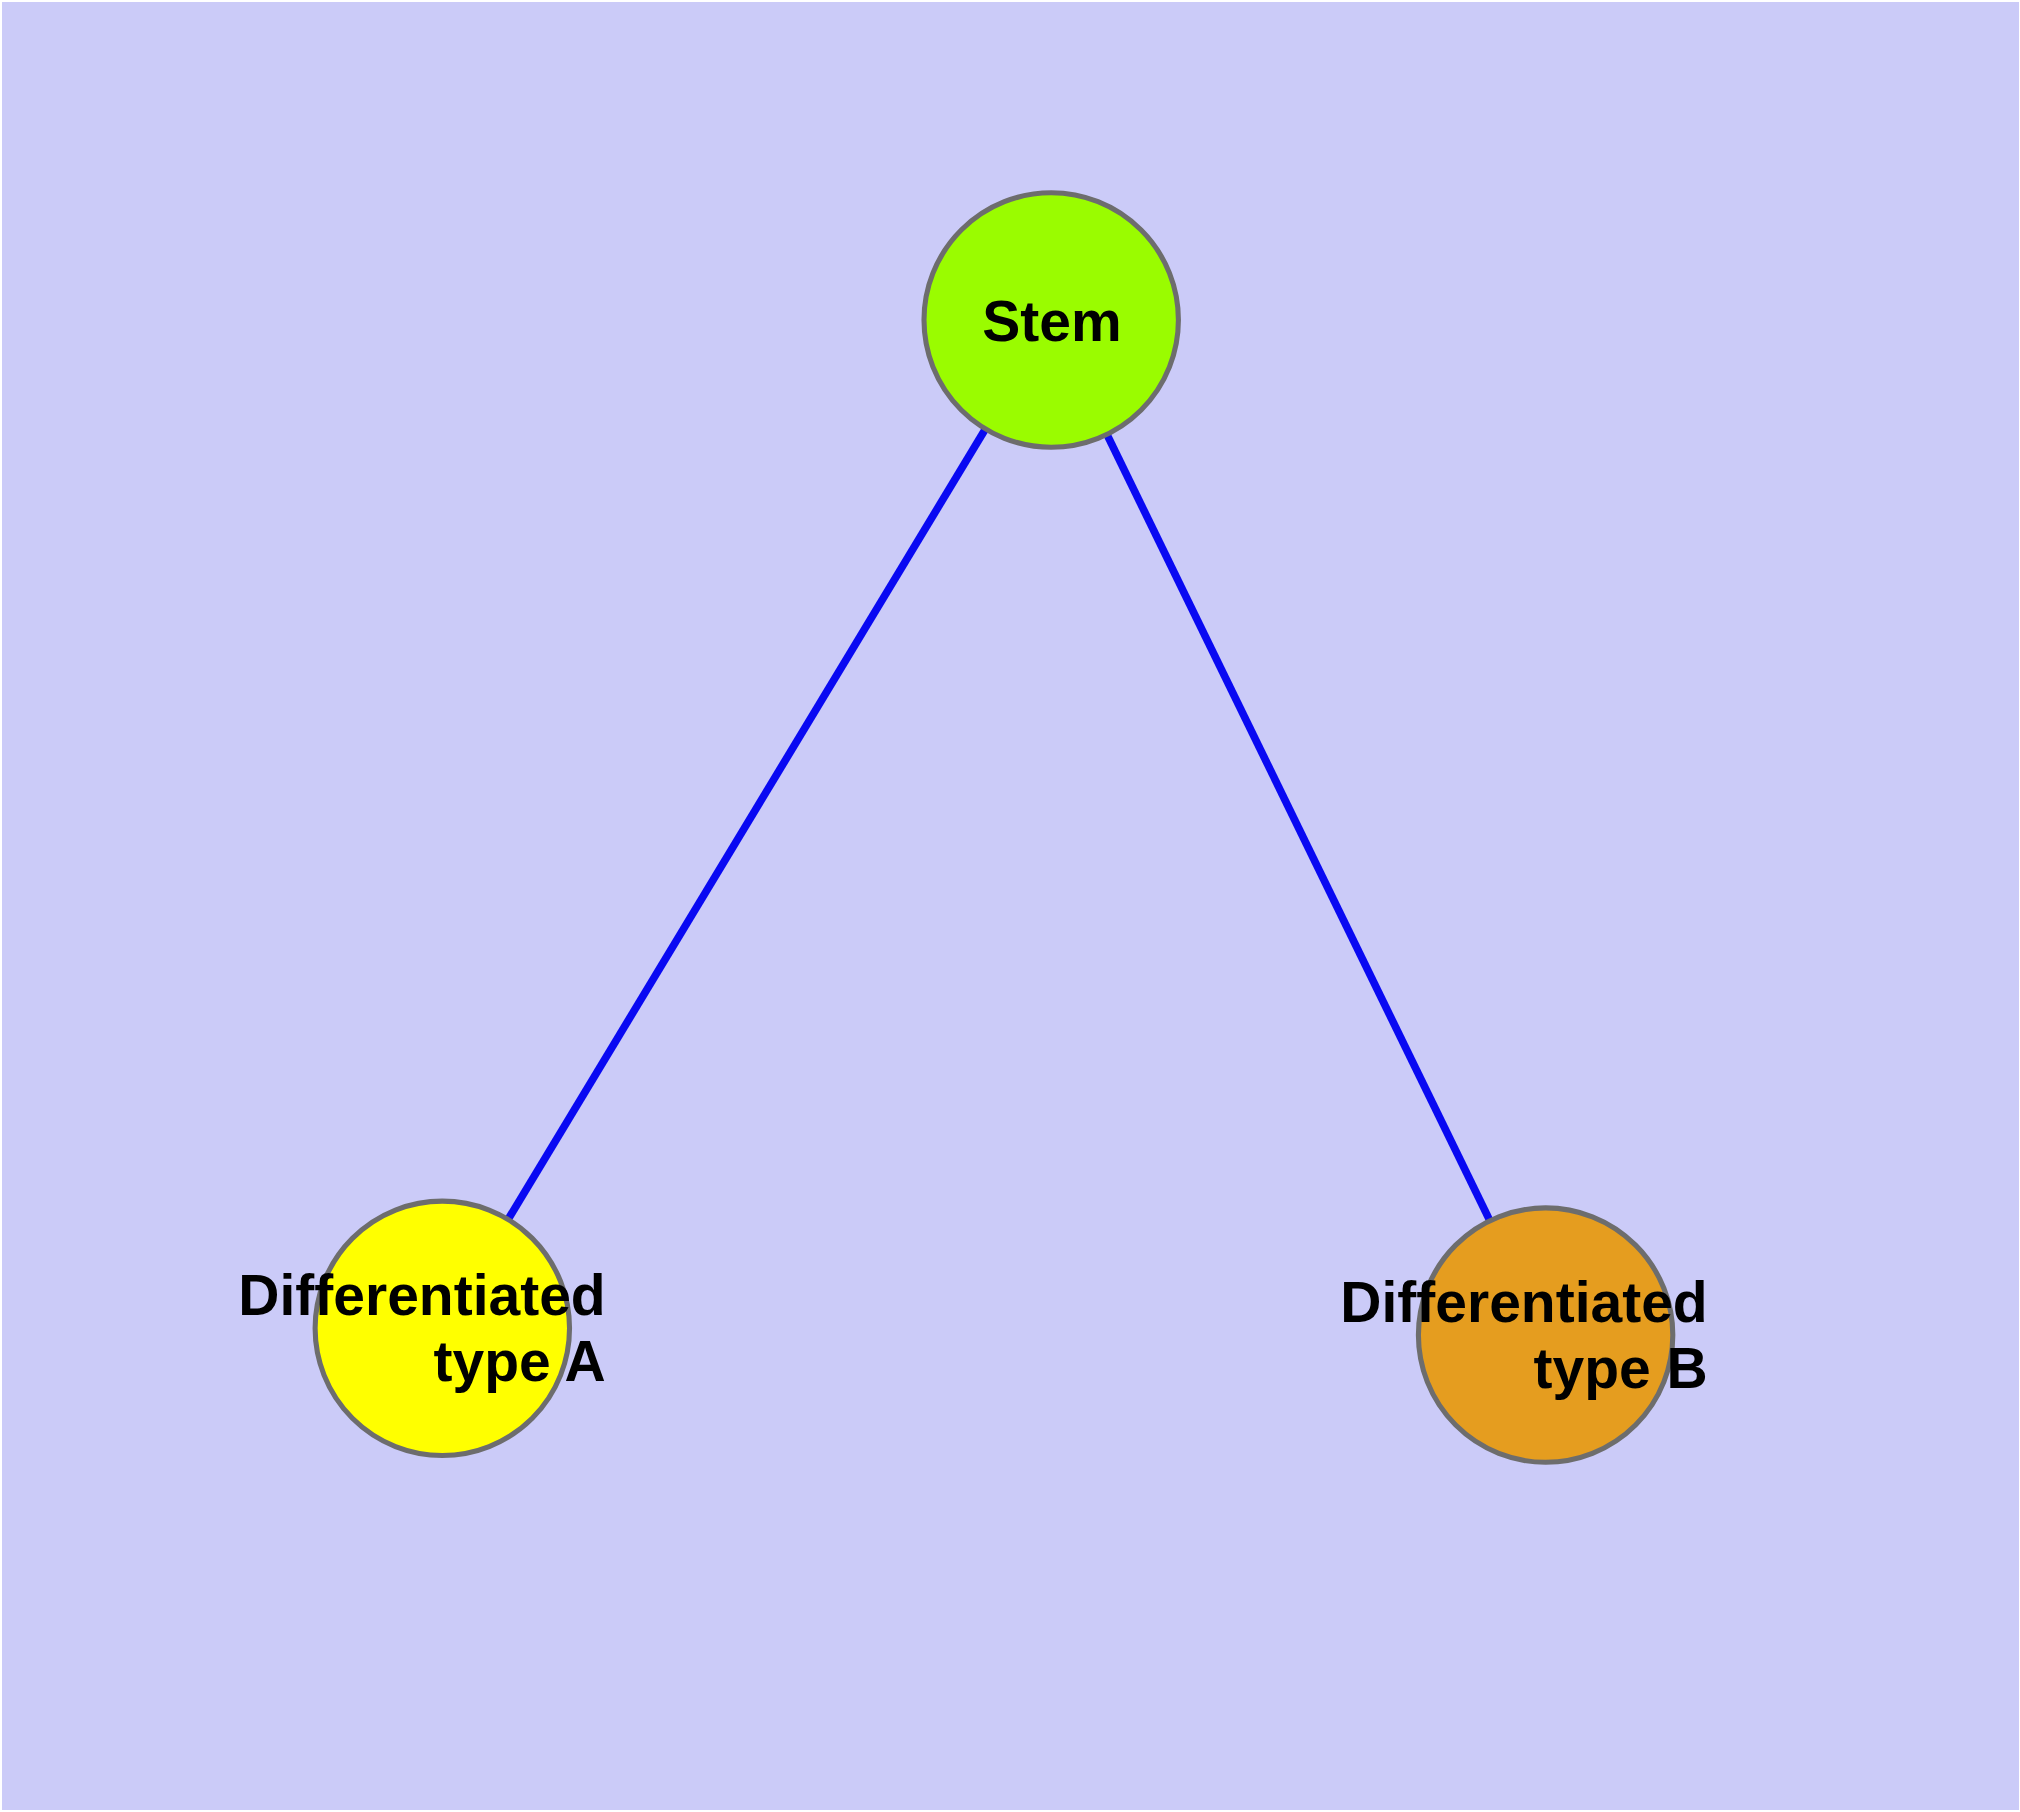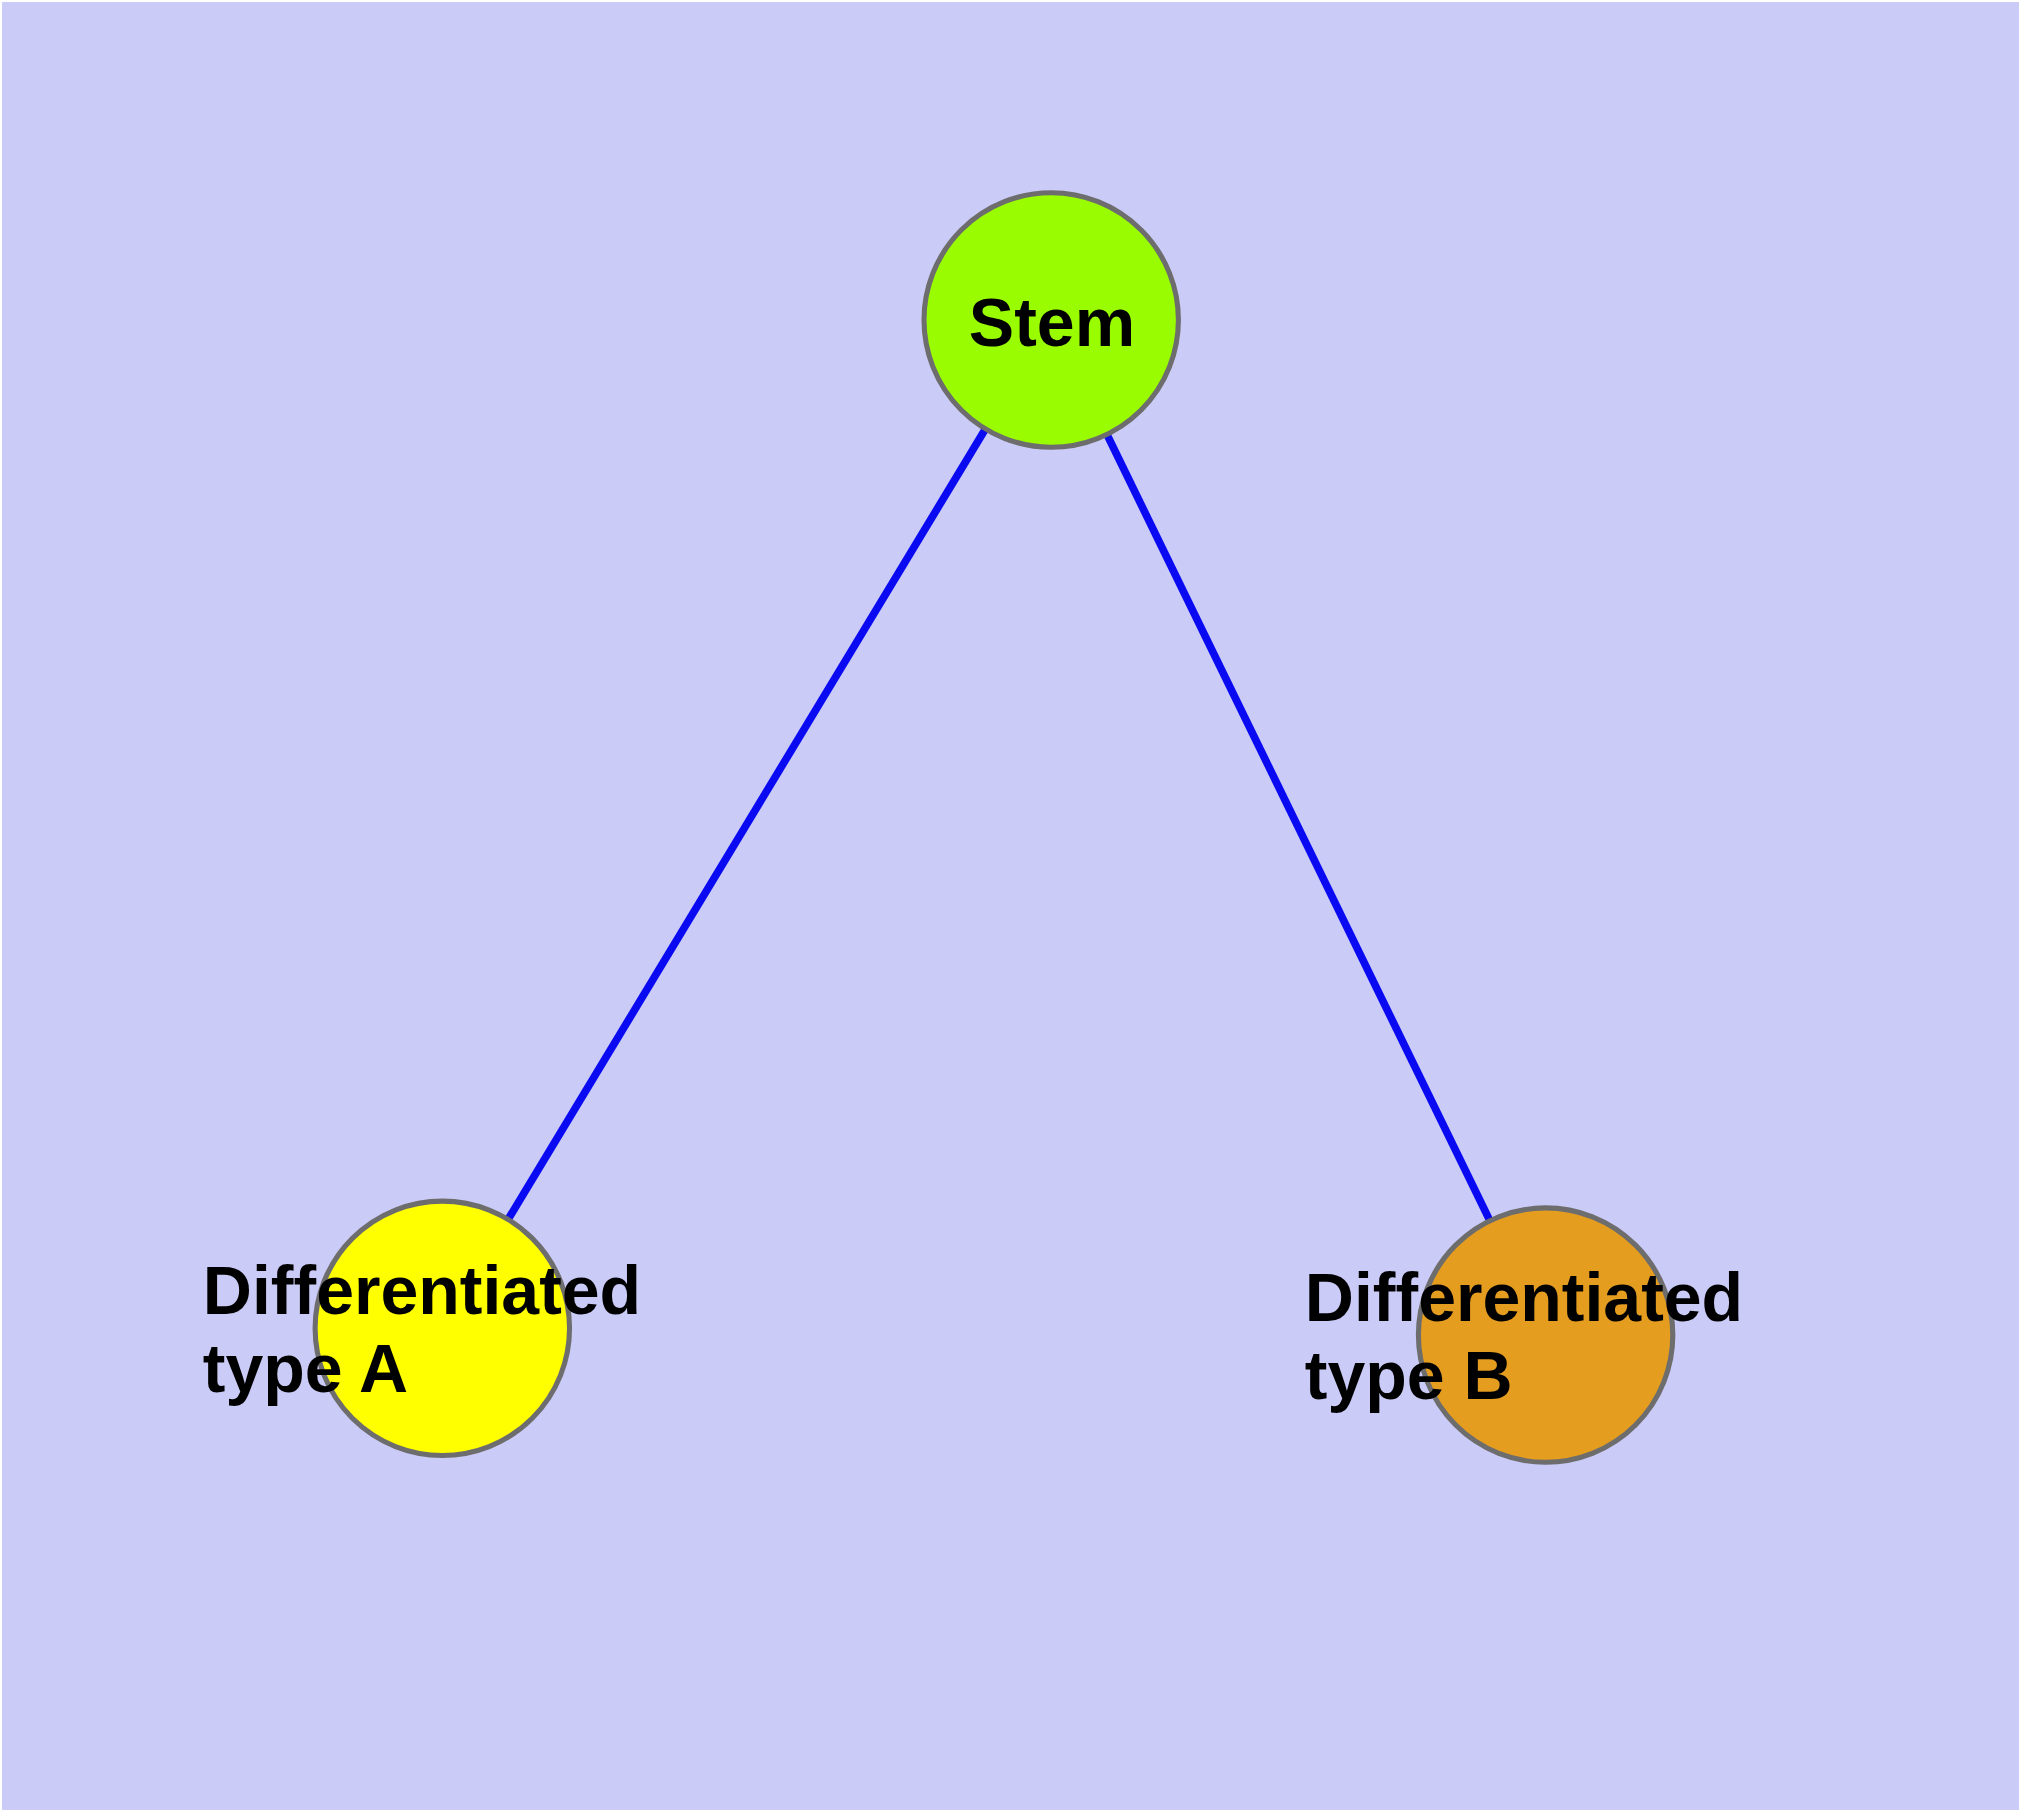--- a/index.html
+++ b/index.html
@@ -33,23 +33,23 @@
   .edge {
     fill: none;
     stroke-width: 9;
   }
   .node-circle {
     stroke-width: 6;
   }
   .node-label {
     position: absolute;
     transform: translate(-50%, -50%);
-    text-align: left;
+    text-align: right;
     font-weight: bold;
-    font-size: 68px;
+    font-size: 57px;
     line-height: 1.15;
     white-space: pre-line;
     color: #000000;
     pointer-events: none;
   }
 </style>
 </head>
 <body>
 
 <div class="canvas">

